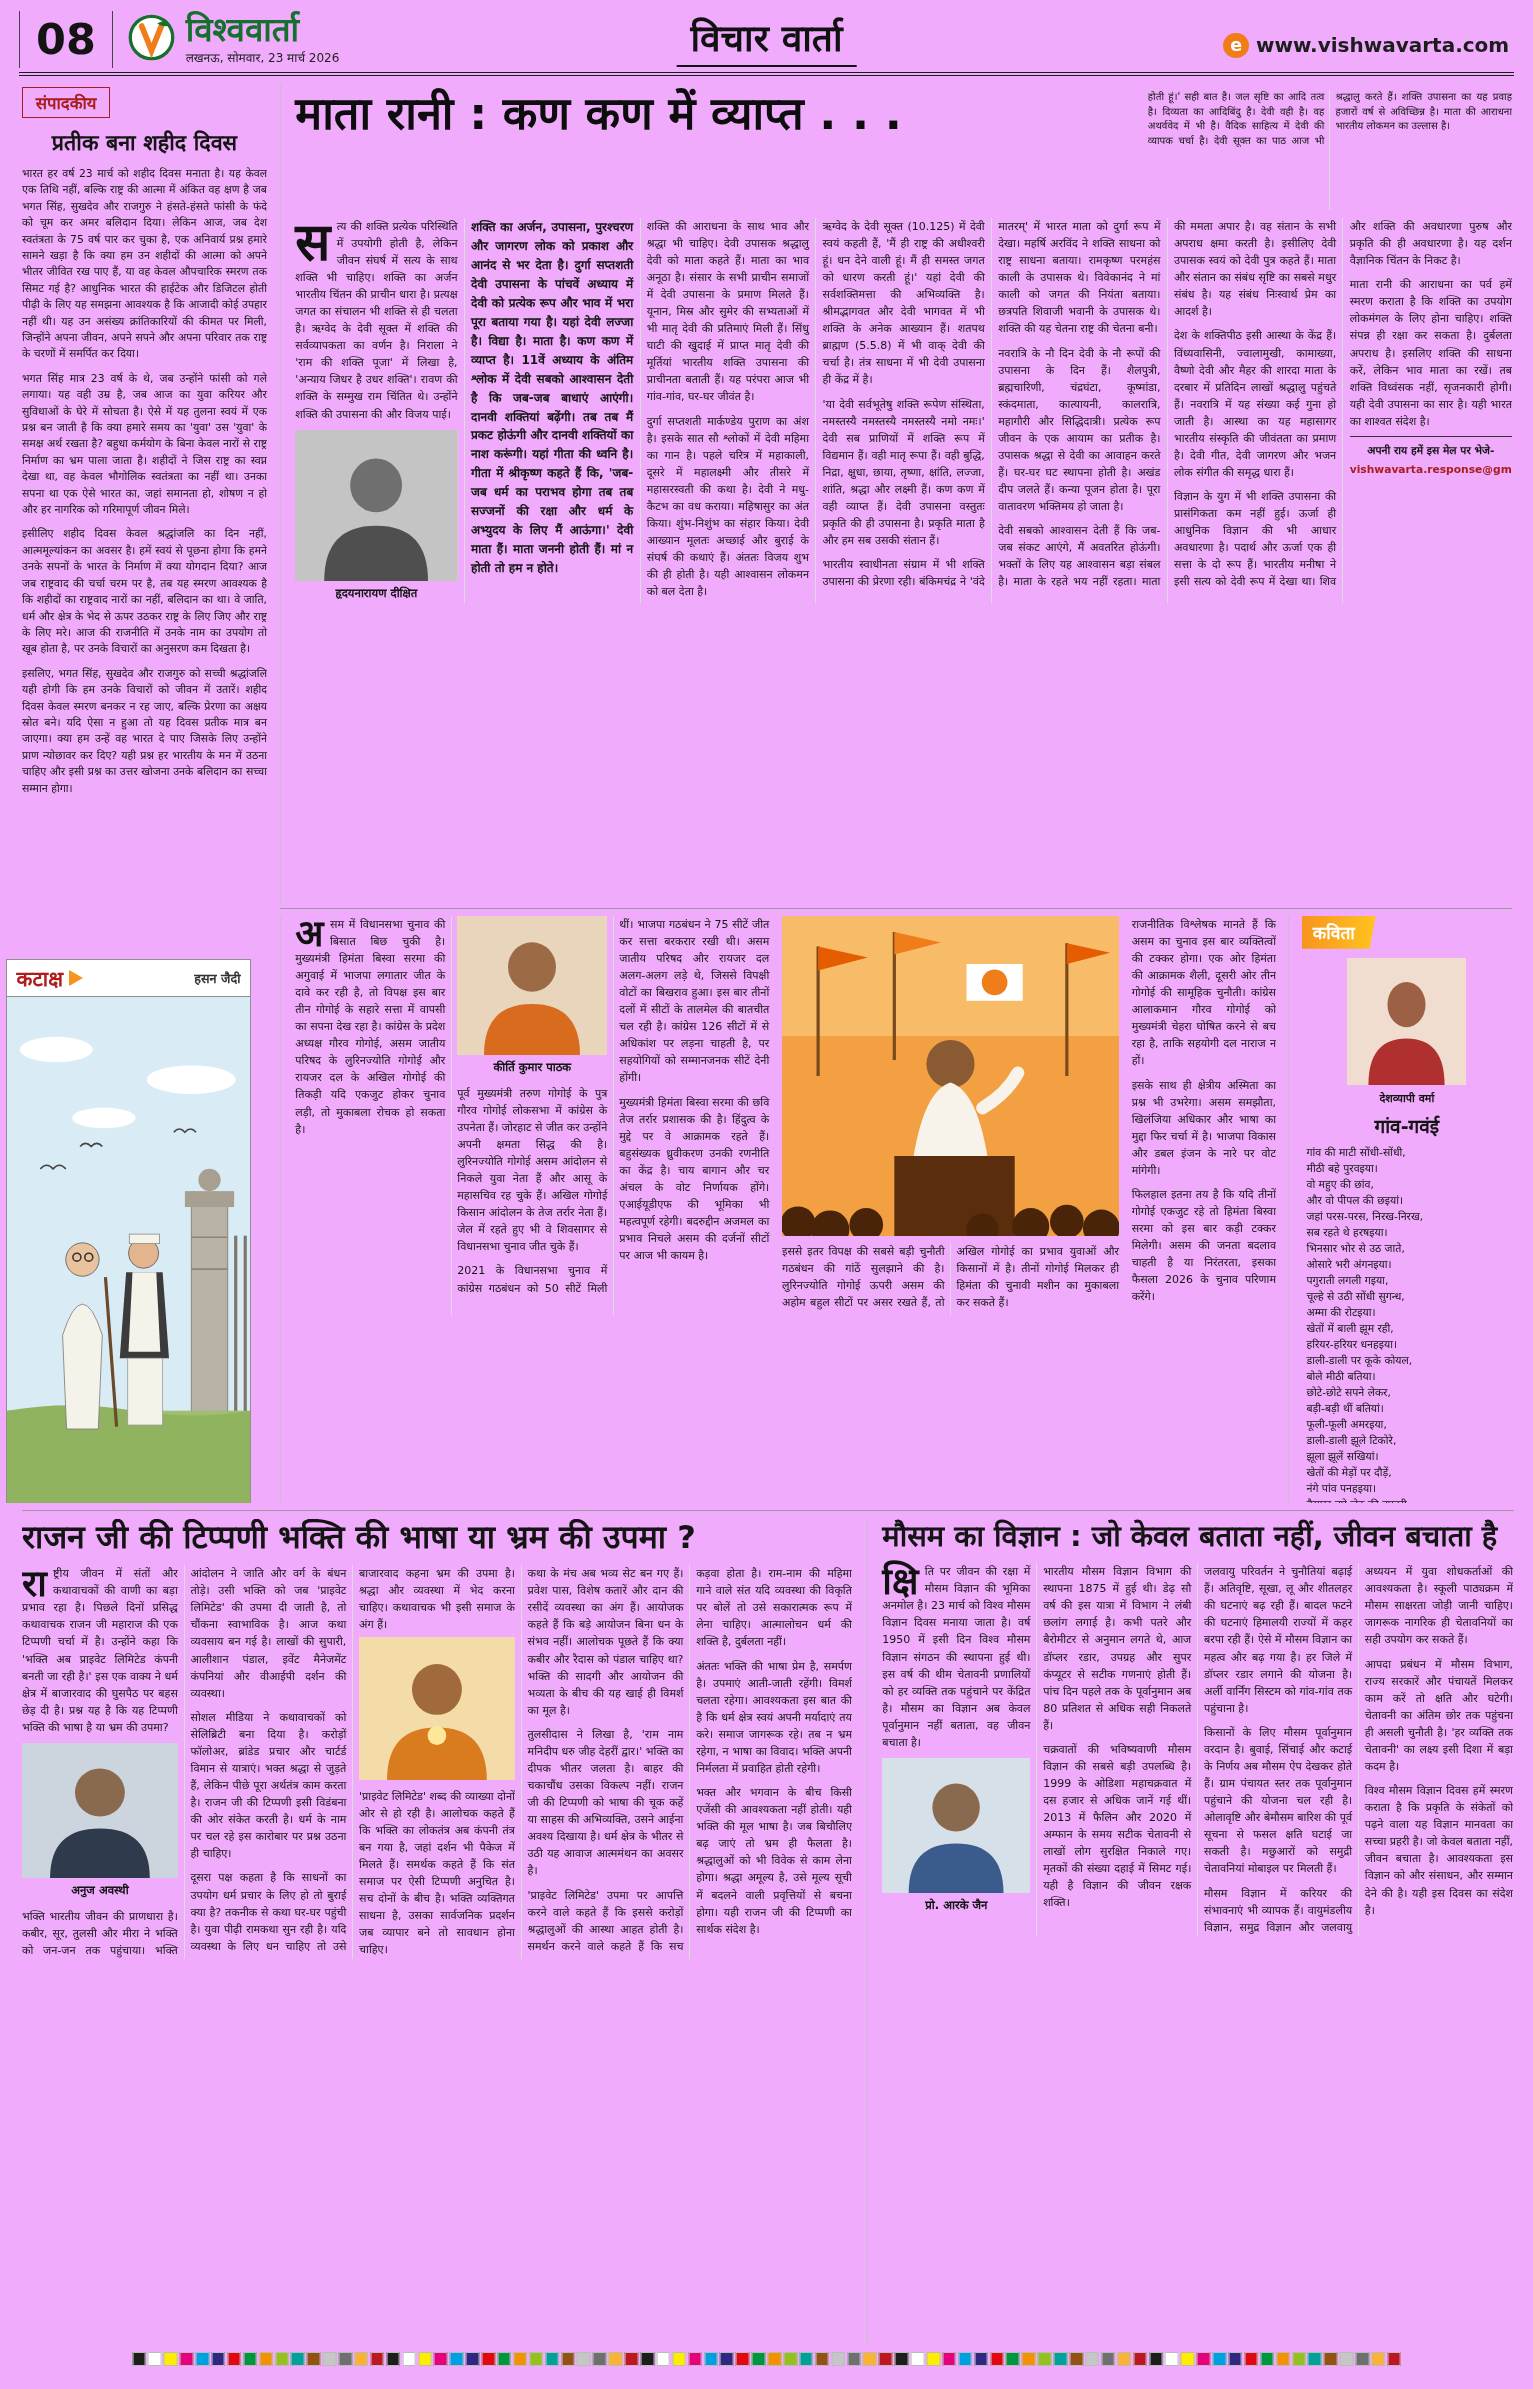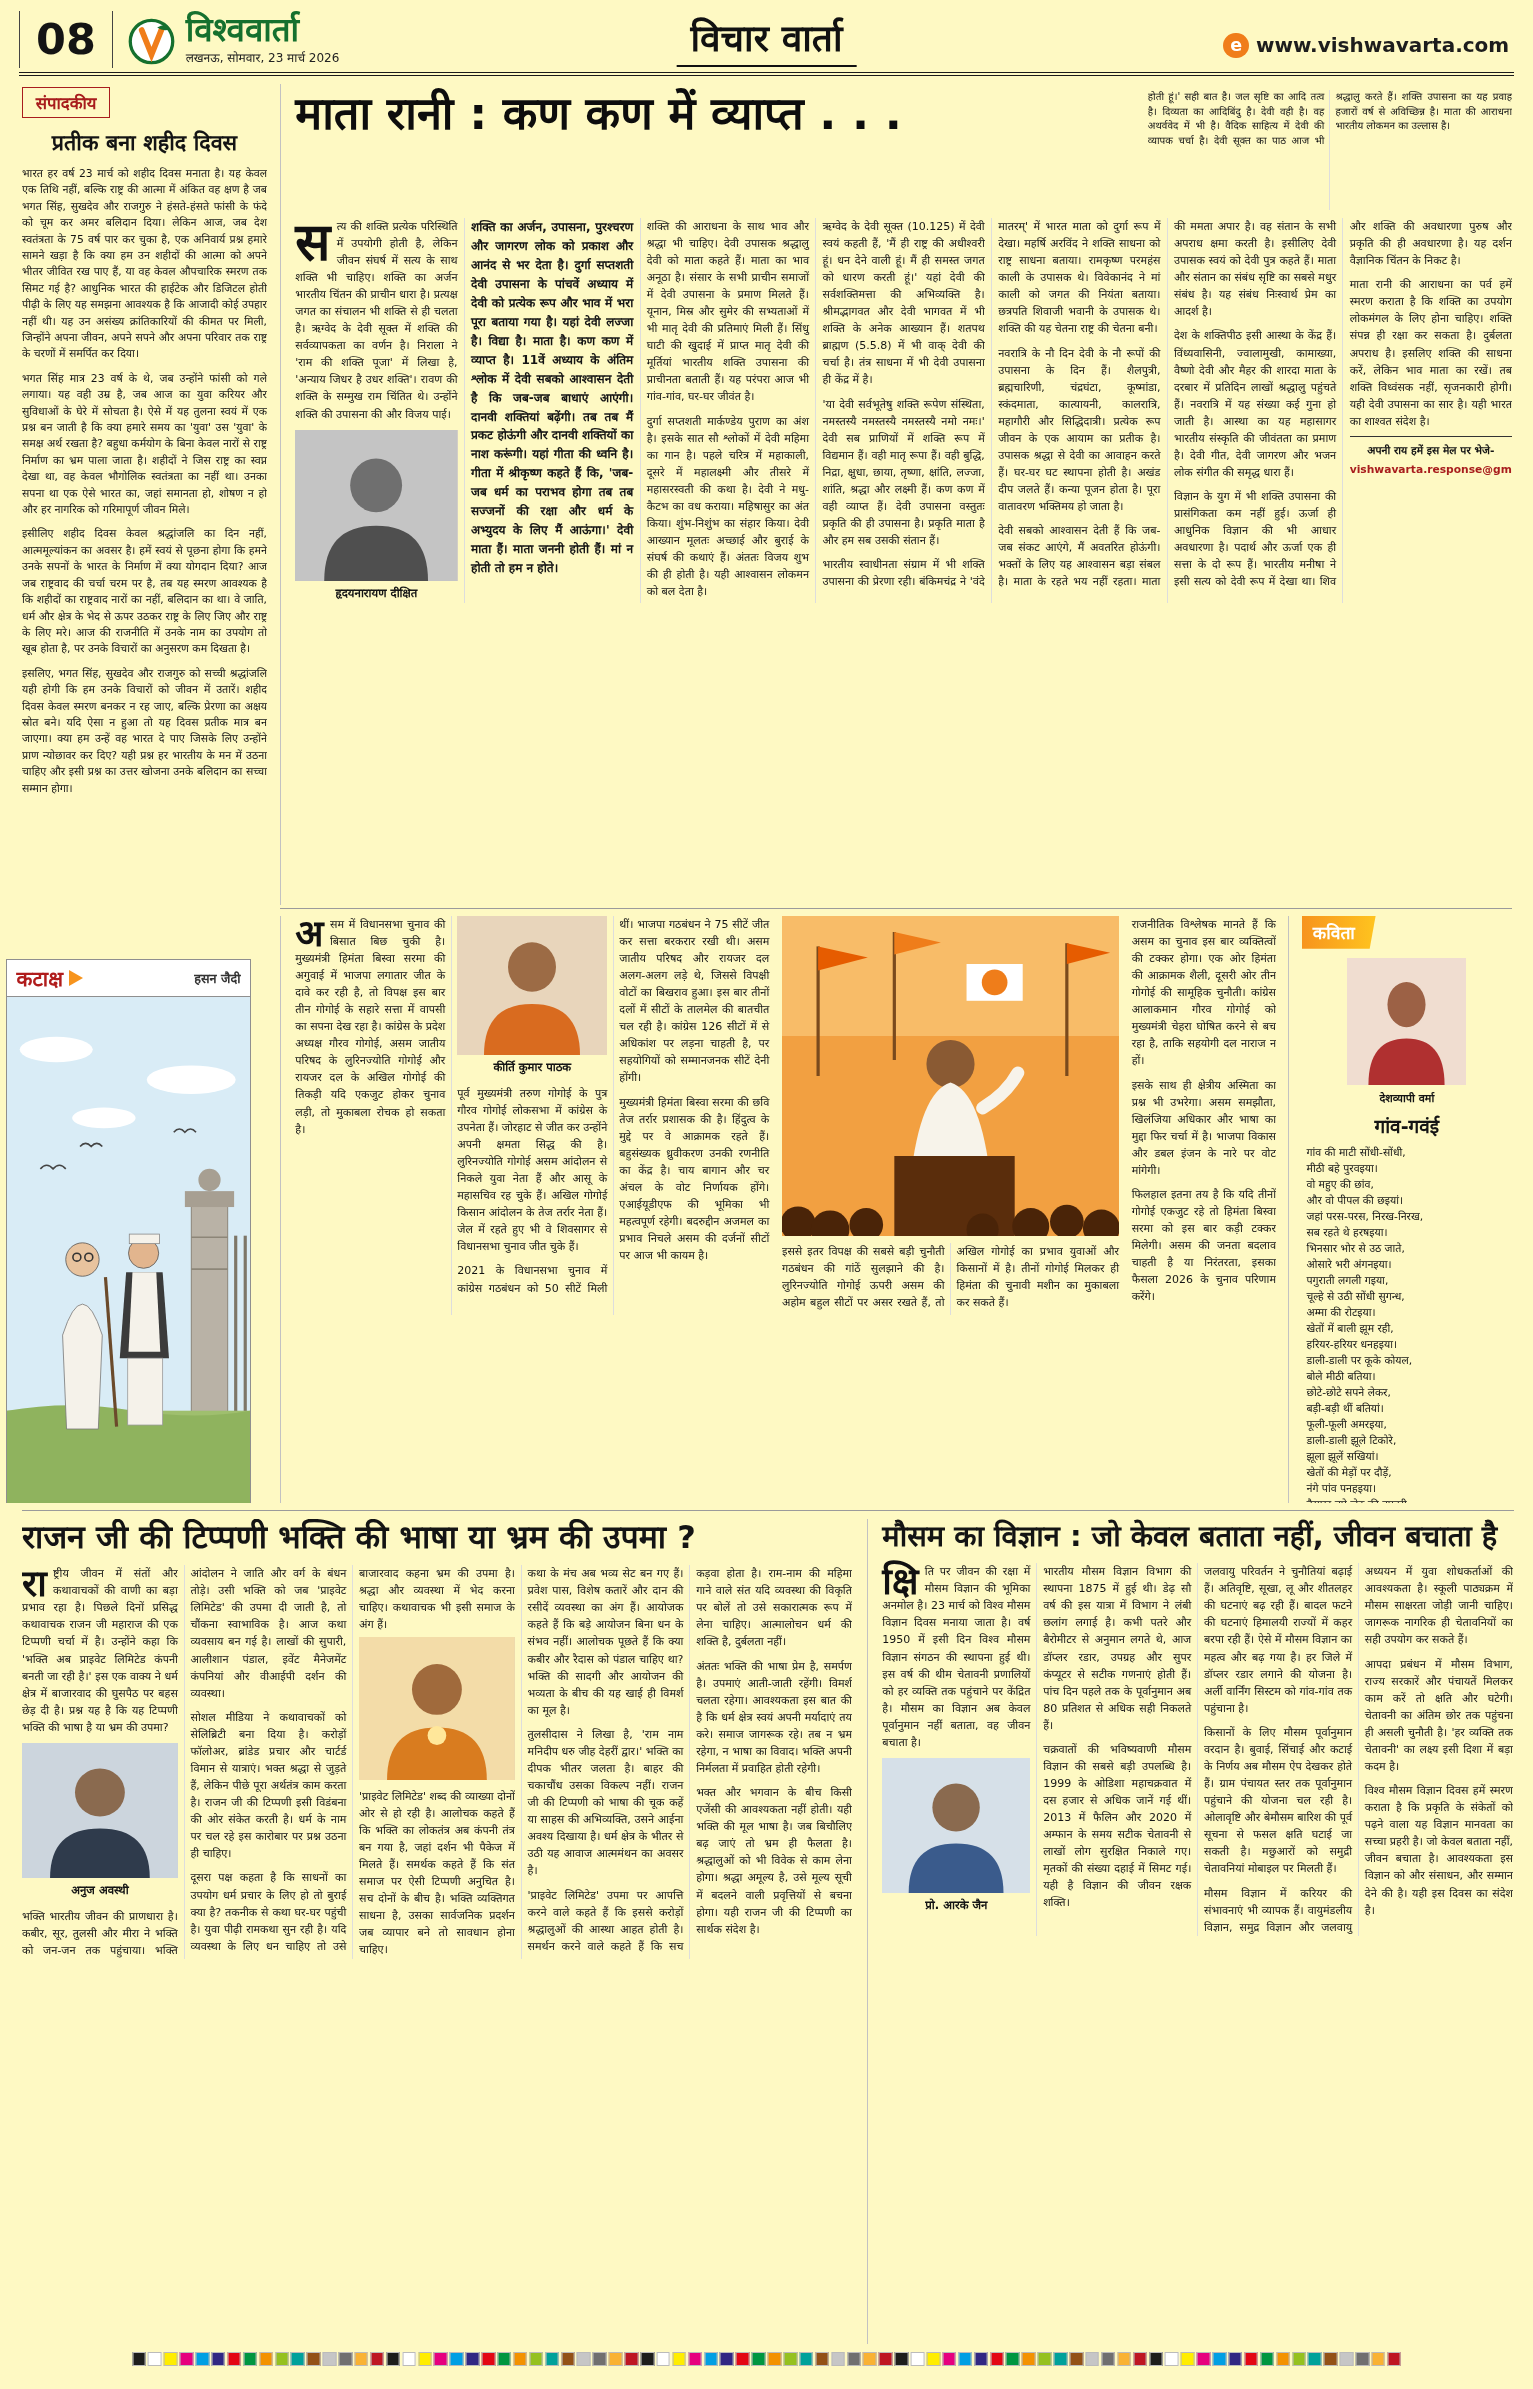--- a/index.html
+++ b/index.html
@@ -1,23 +1,23 @@
 <!DOCTYPE html>
 <html lang="hi" style="font-size:12.7px"><head>
 <meta charset="utf-8">
 <style>
   *{margin:0;padding:0;box-sizing:border-box}
   html,body{background:#e9e9e9}
   body{font-family:"DejaVu Sans","Liberation Sans",sans-serif;color:#141414}
-  .page{position:relative;width:1533px;height:2389px;margin:0 auto;background:#fef9c3;overflow:hidden}
+  .page{position:relative;width:1533px;height:2389px;margin:0 auto;background:#f0abfc;overflow:hidden}
 
   
   .header{position:absolute;left:19px;top:6.4px;width:1495px;height:70px;border-bottom:4px double #1a1a1a;display:flex;align-items:center}
   .pageno{font-size:43px;font-weight:bold;padding:0 16px;border-left:1.6px solid #444;border-right:1.6px solid #444;height:57px;display:flex;align-items:center}
-  .brand{display:flex;align-items:flex-end;gap:9.5px;margin-left:14.3px}
+  .brand{display:flex;align-items:flex-start;gap:9.5px;margin-left:14.3px}
   .brand-logo{width:49px;height:49px;flex:0 0 auto}
   .brand-name{font-size:33px;font-weight:bold;color:#15702e;line-height:1}
   .brand-sub{font-size:12px;color:#222;margin-top:3.2px}
   .section-title{position:absolute;left:50%;transform:translateX(-50%);font-size:37px;font-weight:bold;color:#111;border-bottom:2.4px solid #111;padding:0 14.3px 3.2px}
   .site{position:absolute;right:4.8px;bottom:14.3px;display:flex;align-items:center;gap:7.2px;font-size:20px;font-weight:bold;color:#1d1d1d}
   .site-e{width:25.4px;height:25.4px;border-radius:50%;background:#f07d1a;color:#fff;display:flex;align-items:center;justify-content:center;font-size:17.5px;font-weight:bold}
 
   
   .rule-h{position:absolute;border-top:0.8px solid #9b9b9b}
   .jbody{font-size:11px;line-height:1.55;text-align:justify}

